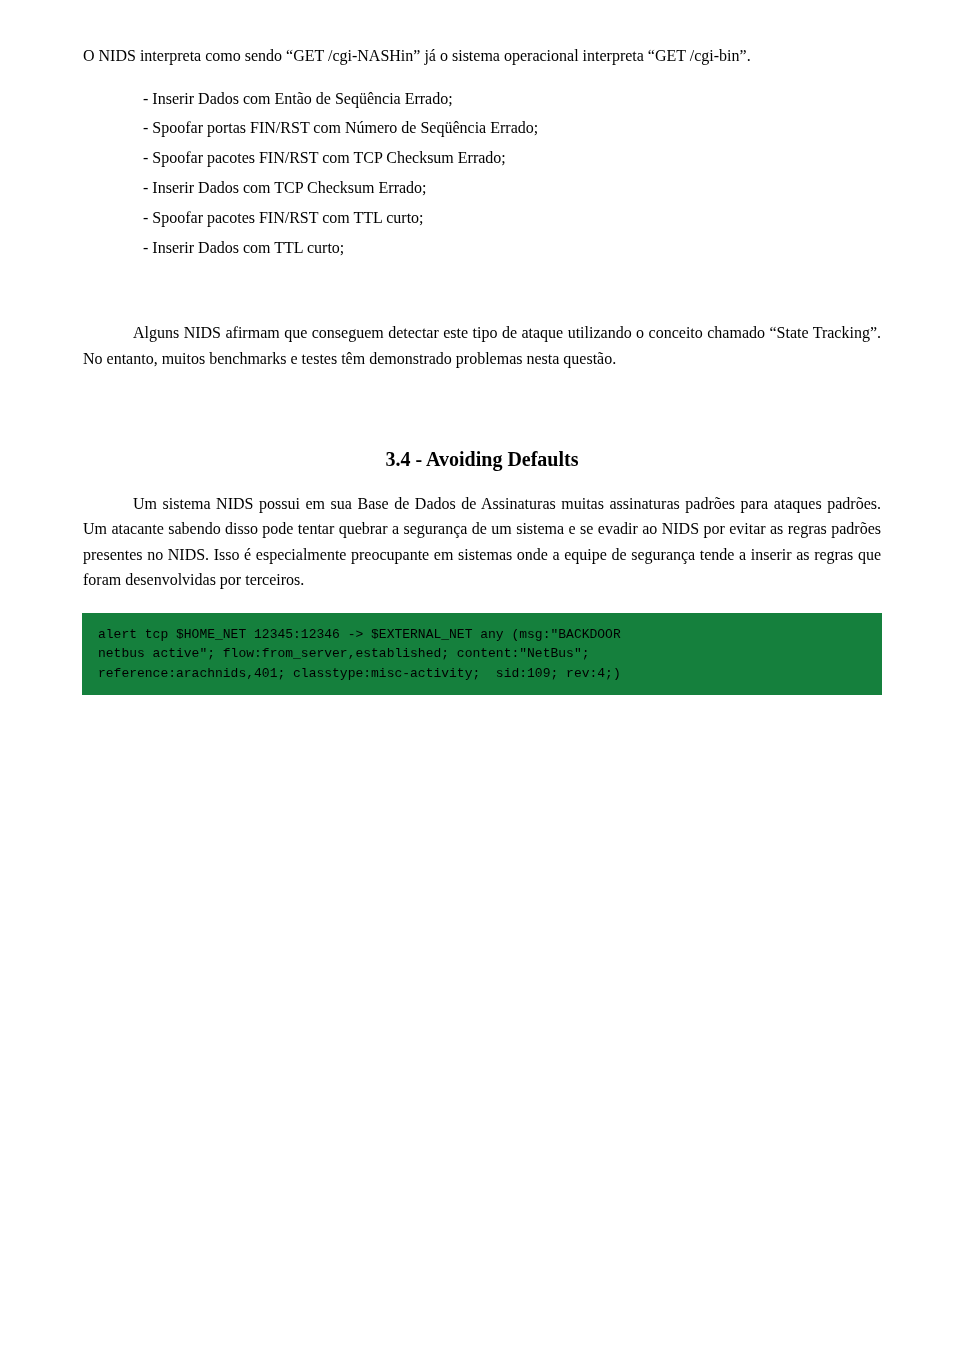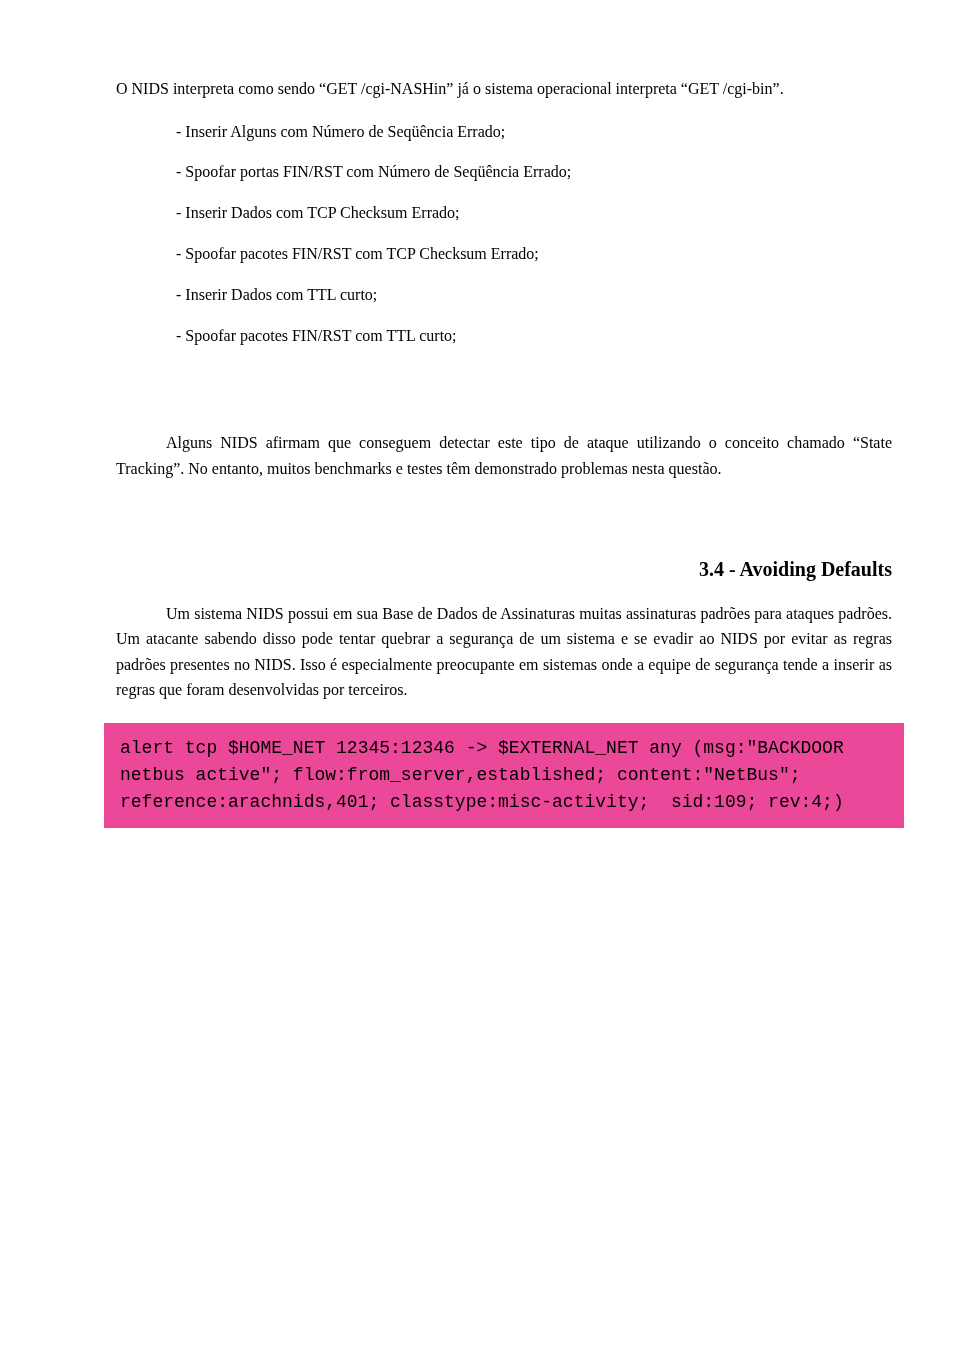--- a/index.html
+++ b/index.html
@@ -1,16 +1,16 @@
 <!DOCTYPE html>
 <html><head>
   <meta charset="utf-8">
   <style>
     * {
-      margin: 12px;
+      margin: 1px;
       padding: 0;
       box-sizing: border-box;
     }
 
     body {
       background: #ffffff;
       font-family: 'Times New Roman', Times, serif;
       font-size: 16px;
       color: #000000;
       width: 960px;
@@ -50,27 +50,27 @@
 
     .list-items li {
       list-style: none;
     }
 
     .section-heading {
       font-size: 20px;
       font-weight: bold;
       margin-top: 40px;
       margin-bottom: 20px;
-      text-align: right;
+      text-align: center;
     }
 
     .code-block {
       font-family: 'Courier New', Courier, monospace;
-      font-size: 18px;
-      background: #ec4899;
+      font-size: 13px;
+      background: #15803d;
       border: none;
       padding: 12px 16px;
       margin: 20px 0;
       white-space: pre-wrap;
       word-break: break-all;
       line-height: 1.5;
     }
 
     .spacer {
       height: 20px;
@@ -78,26 +78,26 @@
   </style>
 </head>
 <body>
 
 <div class="page">
 
   <p class="paragraph">O NIDS interpreta como sendo “GET /cgi-NASHin” já o sistema operacional interpreta “GET /cgi-bin”.</p>
 
 
   <ul class="list-items">
-    <li>- Inserir Alguns com Número de Seqüência Errado;</li>
+    <li>- Inserir Dados com Então de Seqüência Errado;</li>
     <li>- Spoofar portas FIN/RST com Número de Seqüência Errado;</li>
+    <li>- Spoofar pacotes FIN/RST com TCP Checksum Errado;</li>
     <li>- Inserir Dados com TCP Checksum Errado;</li>
-    <li>- Spoofar pacotes FIN/RST com TCP Checksum Errado;</li>
+    <li>- Spoofar pacotes FIN/RST com TTL curto;</li>
     <li>- Inserir Dados com TTL curto;</li>
-    <li>- Spoofar pacotes FIN/RST com TTL curto;</li>
   </ul>
 
   <div class="spacer"></div>
 
 
   <div class="spacer"></div>
 
   <p class="paragraph-indent">Alguns NIDS afirmam que conseguem detectar este tipo de ataque utilizando o conceito chamado “State Tracking”. No entanto, muitos benchmarks e testes têm demonstrado problemas nesta questão.</p>
 
   <div class="spacer"></div>

